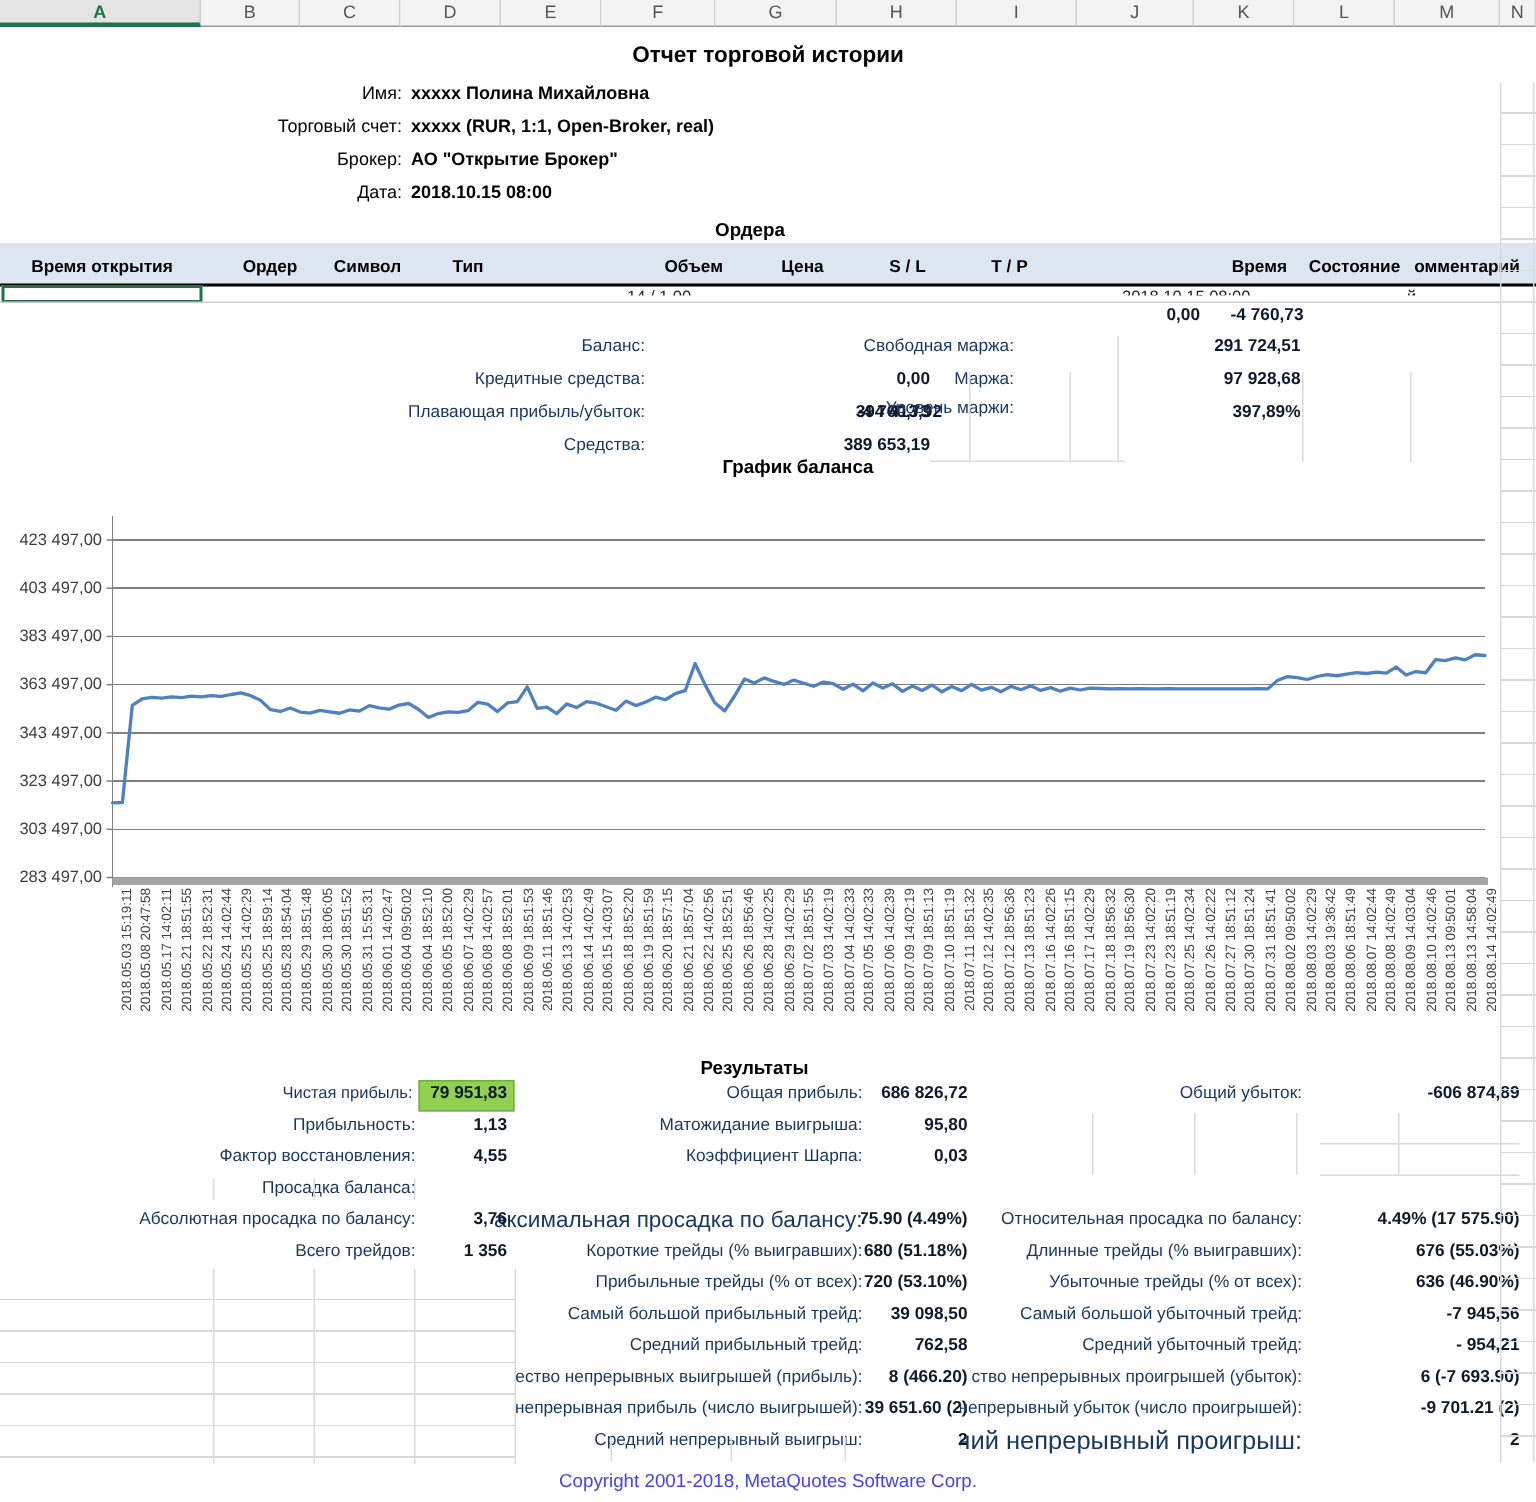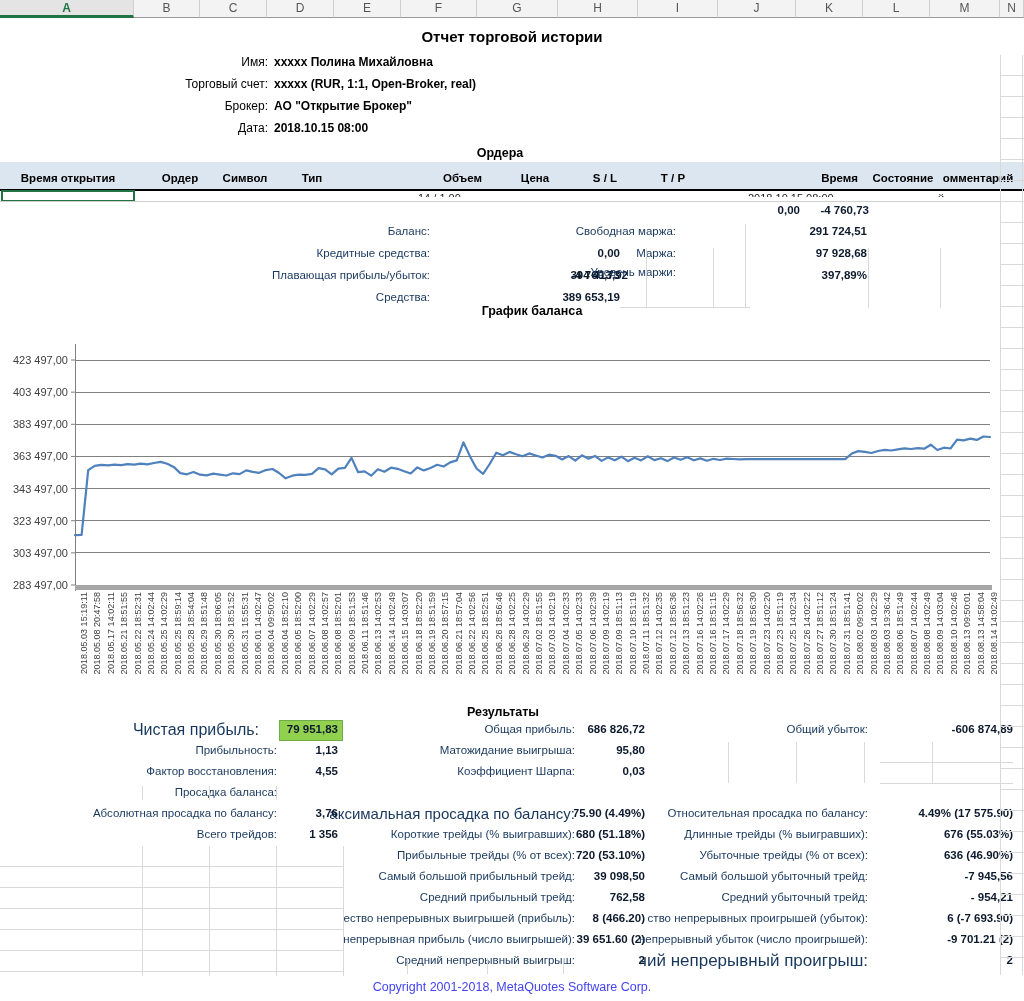--- a/index.html
+++ b/index.html
@@ -196,21 +196,21 @@
     <div class="abs rt" style="left: 921.088px; top: 592px; width: 106px; height: 12px; font-size: 9px; line-height: 12px; color: rgb(64, 64, 64); transform-origin: 0px 0px; transform: rotate(-90deg) translateX(-106px); white-space: nowrap; z-index: 2;">2018.08.08 14:02:49</div>
     <div class="abs rt" style="left: 934.471px; top: 592px; width: 106px; height: 12px; font-size: 9px; line-height: 12px; color: rgb(64, 64, 64); transform-origin: 0px 0px; transform: rotate(-90deg) translateX(-106px); white-space: nowrap; z-index: 2;">2018.08.09 14:03:04</div>
     <div class="abs rt" style="left: 947.853px; top: 592px; width: 106px; height: 12px; font-size: 9px; line-height: 12px; color: rgb(64, 64, 64); transform-origin: 0px 0px; transform: rotate(-90deg) translateX(-106px); white-space: nowrap; z-index: 2;">2018.08.10 14:02:46</div>
     <div class="abs rt" style="left: 961.235px; top: 592px; width: 106px; height: 12px; font-size: 9px; line-height: 12px; color: rgb(64, 64, 64); transform-origin: 0px 0px; transform: rotate(-90deg) translateX(-106px); white-space: nowrap; z-index: 2;">2018.08.13 09:50:01</div>
     <div class="abs rt" style="left: 974.618px; top: 592px; width: 106px; height: 12px; font-size: 9px; line-height: 12px; color: rgb(64, 64, 64); transform-origin: 0px 0px; transform: rotate(-90deg) translateX(-106px); white-space: nowrap; z-index: 2;">2018.08.13 14:58:04</div>
     <div class="abs rt" style="left: 988px; top: 592px; width: 106px; height: 12px; font-size: 9px; line-height: 12px; color: rgb(64, 64, 64); transform-origin: 0px 0px; transform: rotate(-90deg) translateX(-106px); white-space: nowrap; z-index: 2;">2018.08.14 14:02:49</div>
   </div>
 
 <div class="abs ctr b" style="left:403px;top:704px;width:200px;height:17px;font-size:12.5px;line-height:17px;">Результаты</div>
 <div id="results-block">
-    <div class="clip" style="left: 12px; top: 721px; width: 247px; height: 17px; font-size: 16px; line-height: 17px;">
+    <div class="clip" style="left: 28px; top: 721px; width: 247px; height: 17px; font-size: 11px; line-height: 17px;">
       <span class="lblc">Чистая прибыль:</span>
     </div>
     <div class="abs" style="left: 279px; top: 720px; width: 62px; height: 19px; background: rgb(146, 208, 80); border: 1px solid rgb(112, 173, 71); z-index: 1;"></div>
     <div class="clip" style="left: 260px; top: 721px; width: 78px; height: 17px; font-size: 11.5px; line-height: 17px; z-index: 2;">
       <span class="valc">79 951,83</span>
     </div>
     <div class="clip" style="left: 330px; top: 721px; width: 245px; height: 17px; font-size: 11.5px; line-height: 17px;">
       <span class="lblc">Общая прибыль:</span>
     </div>
     <div class="clip" style="left: 540px; top: 721px; width: 105px; height: 17px; font-size: 11.5px; line-height: 17px;">

